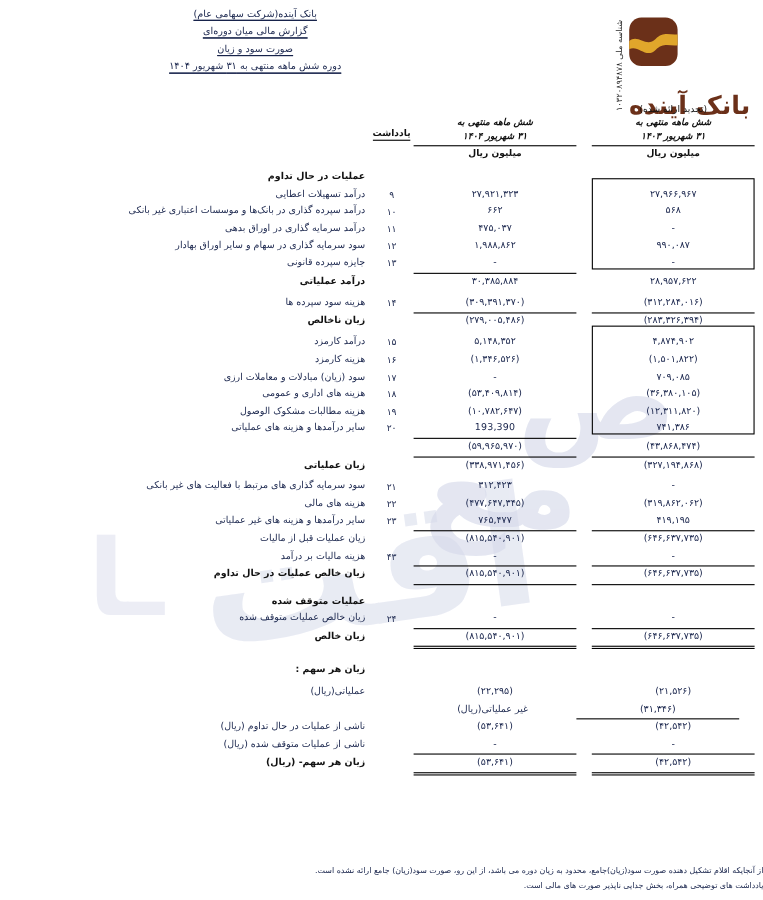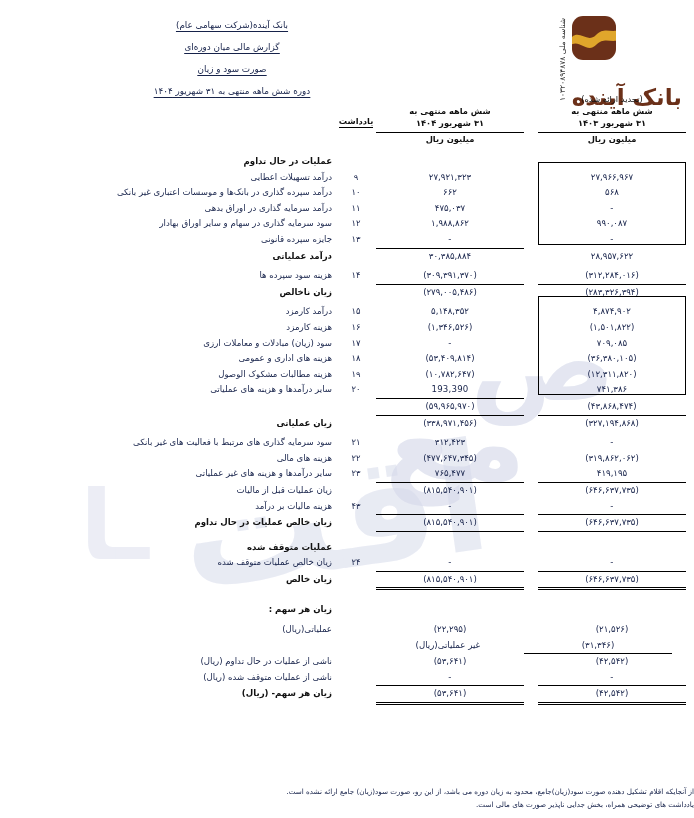--- a/index.html
+++ b/index.html
@@ -62,21 +62,21 @@
     font-size: 7.5px; color: #2a2a2a; letter-spacing: .4px;
     white-space: nowrap; line-height: 1.5;
   }
 
   .doc-titles {
     position: absolute; top: 8px; left: 0; right: 230px;
     text-align: center;
   }
   .doc-titles div {
     font-size: 8.8px; color: #16224a; line-height: 1.15;
-    margin: 12px auto 6px auto;
+    margin: 0 auto 6px auto;
     text-decoration: underline;
     text-underline-offset: 2.5px;
     display: inline-block;
     width: auto;
   }
   .doc-titles .tl { display: block; }
   .doc-titles .tl > span { text-decoration: underline; text-underline-offset: 2.5px; }
 
   
   .colhead {
@@ -84,21 +84,21 @@
     display: flex; flex-direction: row;
     padding: 0 8px 0 8px;
     margin-top: 2px;
     justify-content: center;
   }
   .ch-amt { width: 148px; text-align: center; }
   .ch-gap { width: 14px; }
   .ch-note { width: 40px; text-align: center; }
   .ch-desc { flex: 1; }
 
-  .ch-sub { font-size: 8.3px; color: #111; line-height: 1.45; font-weight: 700;}
+  .ch-sub { font-size: 8.3px; color: #111; line-height: 1.45; font-weight: 700; font-style: italic;}
   .ch-restated { font-size: 8.3px; font-weight: 400; color:#111; margin-bottom:1px;}
   .ch-unit {
     font-size: 8.3px; font-weight: 700; color: #111;
     border-top: 1.1px solid #000; margin-top: 3px; padding-top: 1px;
   }
   .ch-note-lbl {
     font-size: 8.3px; font-weight: 700; color:#111;
     border-bottom: 1px solid #000; display:inline-block;
     padding-bottom:1px;
   }

